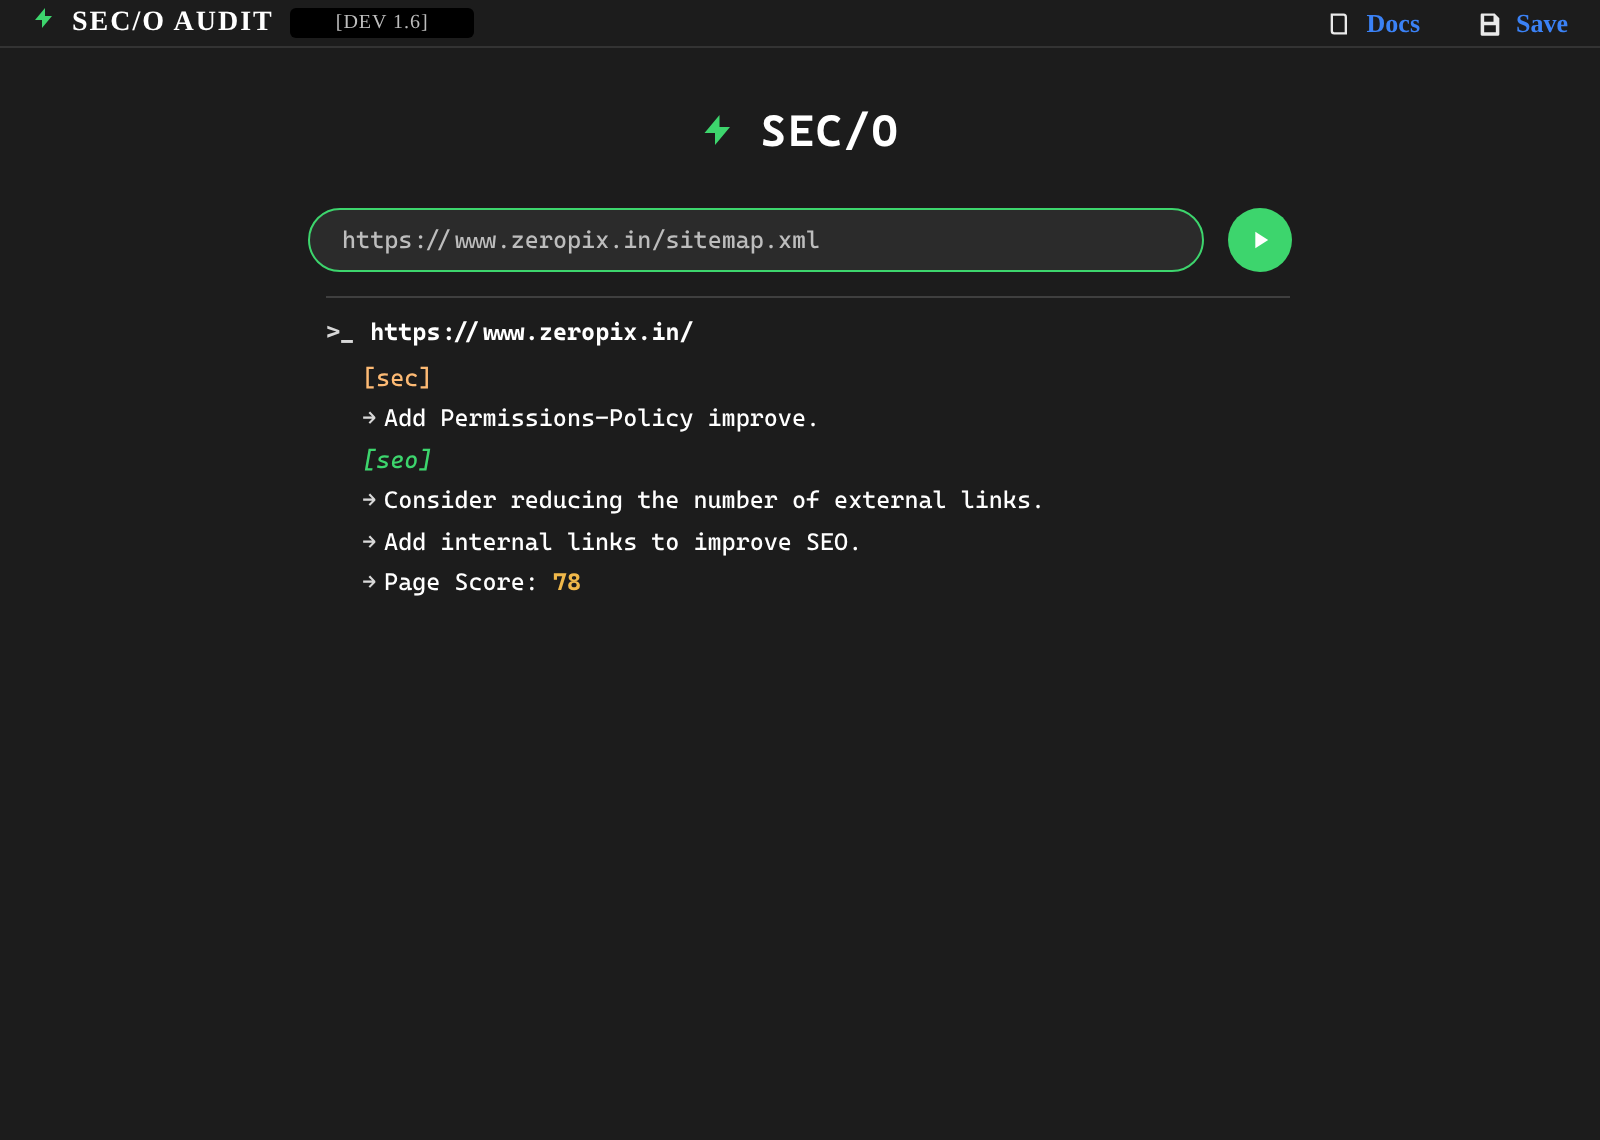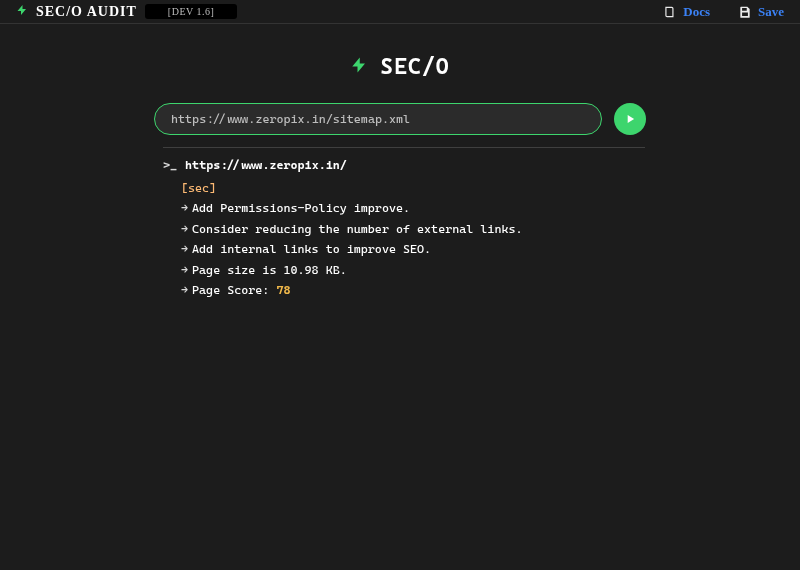--- a/index.html
+++ b/index.html
@@ -187,20 +187,20 @@
 
 
   <div class="result-block">
     <div class="result-head">
       <span class="prompt">&gt;_</span>
       <span>https://www.zeropix.in/</span>
     </div>
     <div class="lines">
       <div class="tag-sec">[sec]</div>
       <div><span class="arrow">→</span><span>Add Permissions-Policy improve.</span></div>
+      <div class="tag-seo">[seo]</div>
       <div><span class="arrow">→</span><span>Consider reducing the number of external links.</span></div>
       <div><span class="arrow">→</span><span>Add internal links to improve SEO.</span></div>
-      <div><span class="arrow">→</span><span>Page size is 10.98 KB.</span></div>
       <div><span class="arrow">→</span><span>Page Score: </span><span class="score-val">78</span></div>
     </div>
   </div>
 
 </div>
 
 </body></html>

